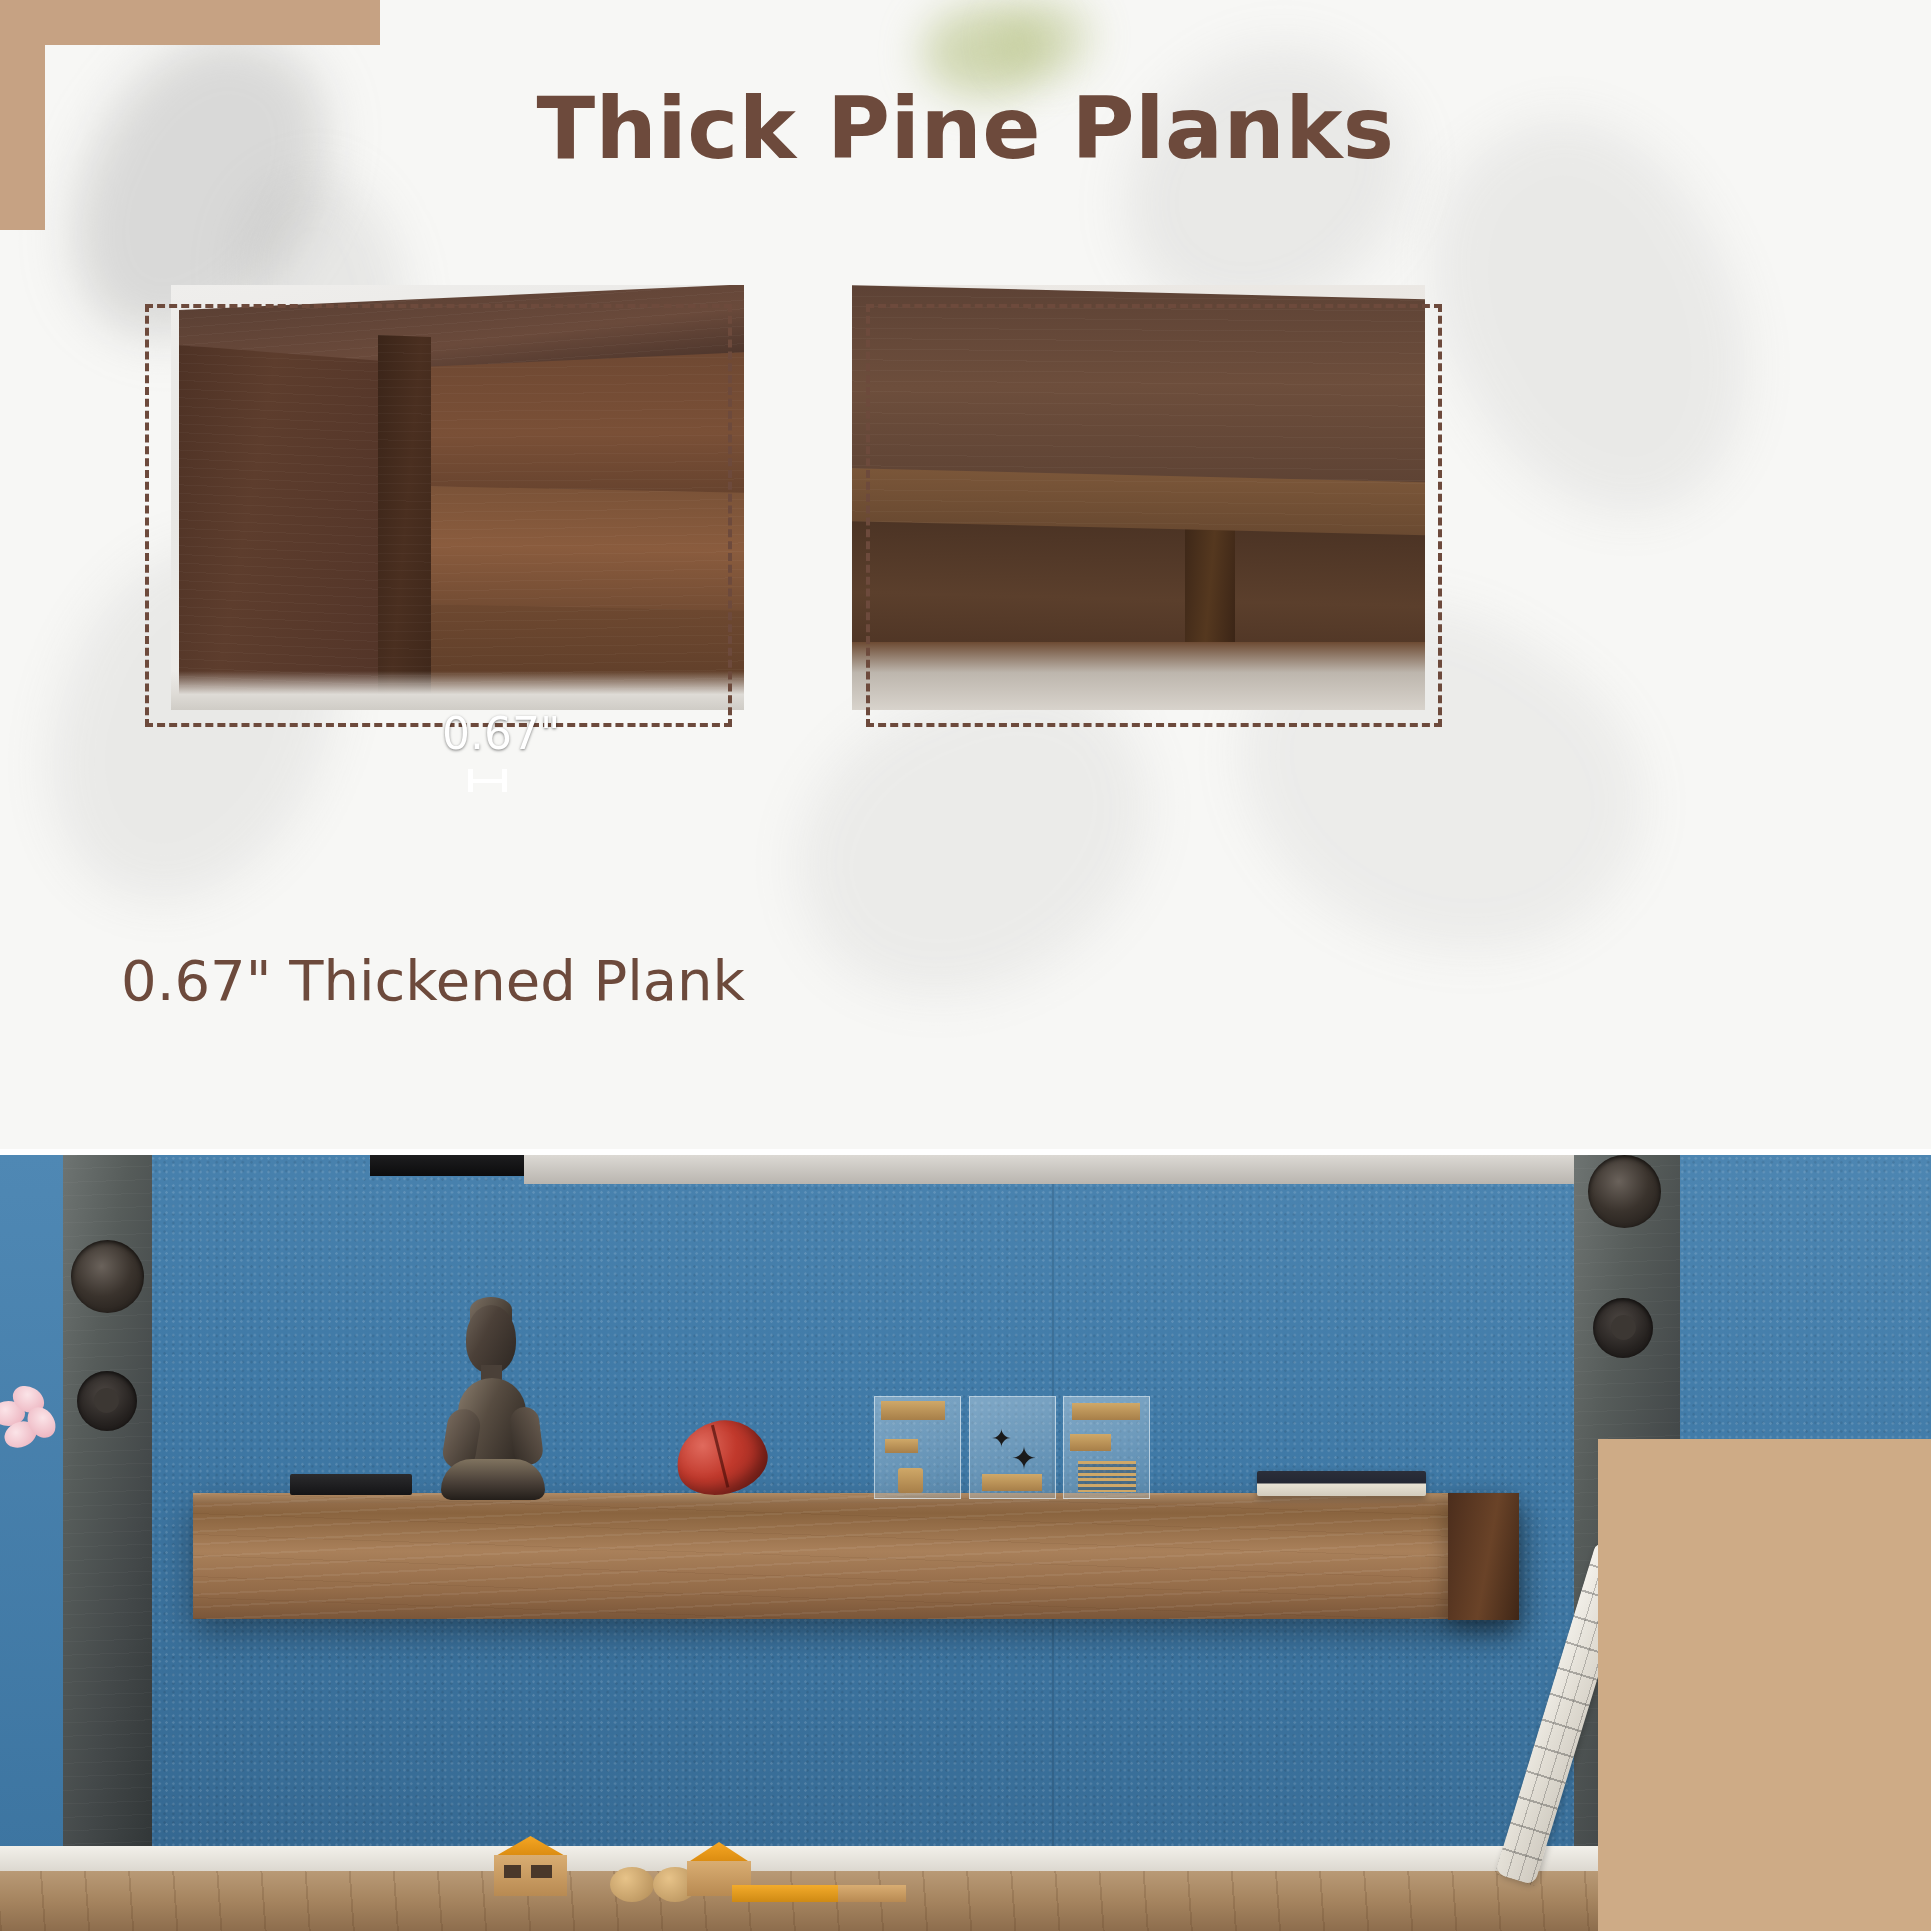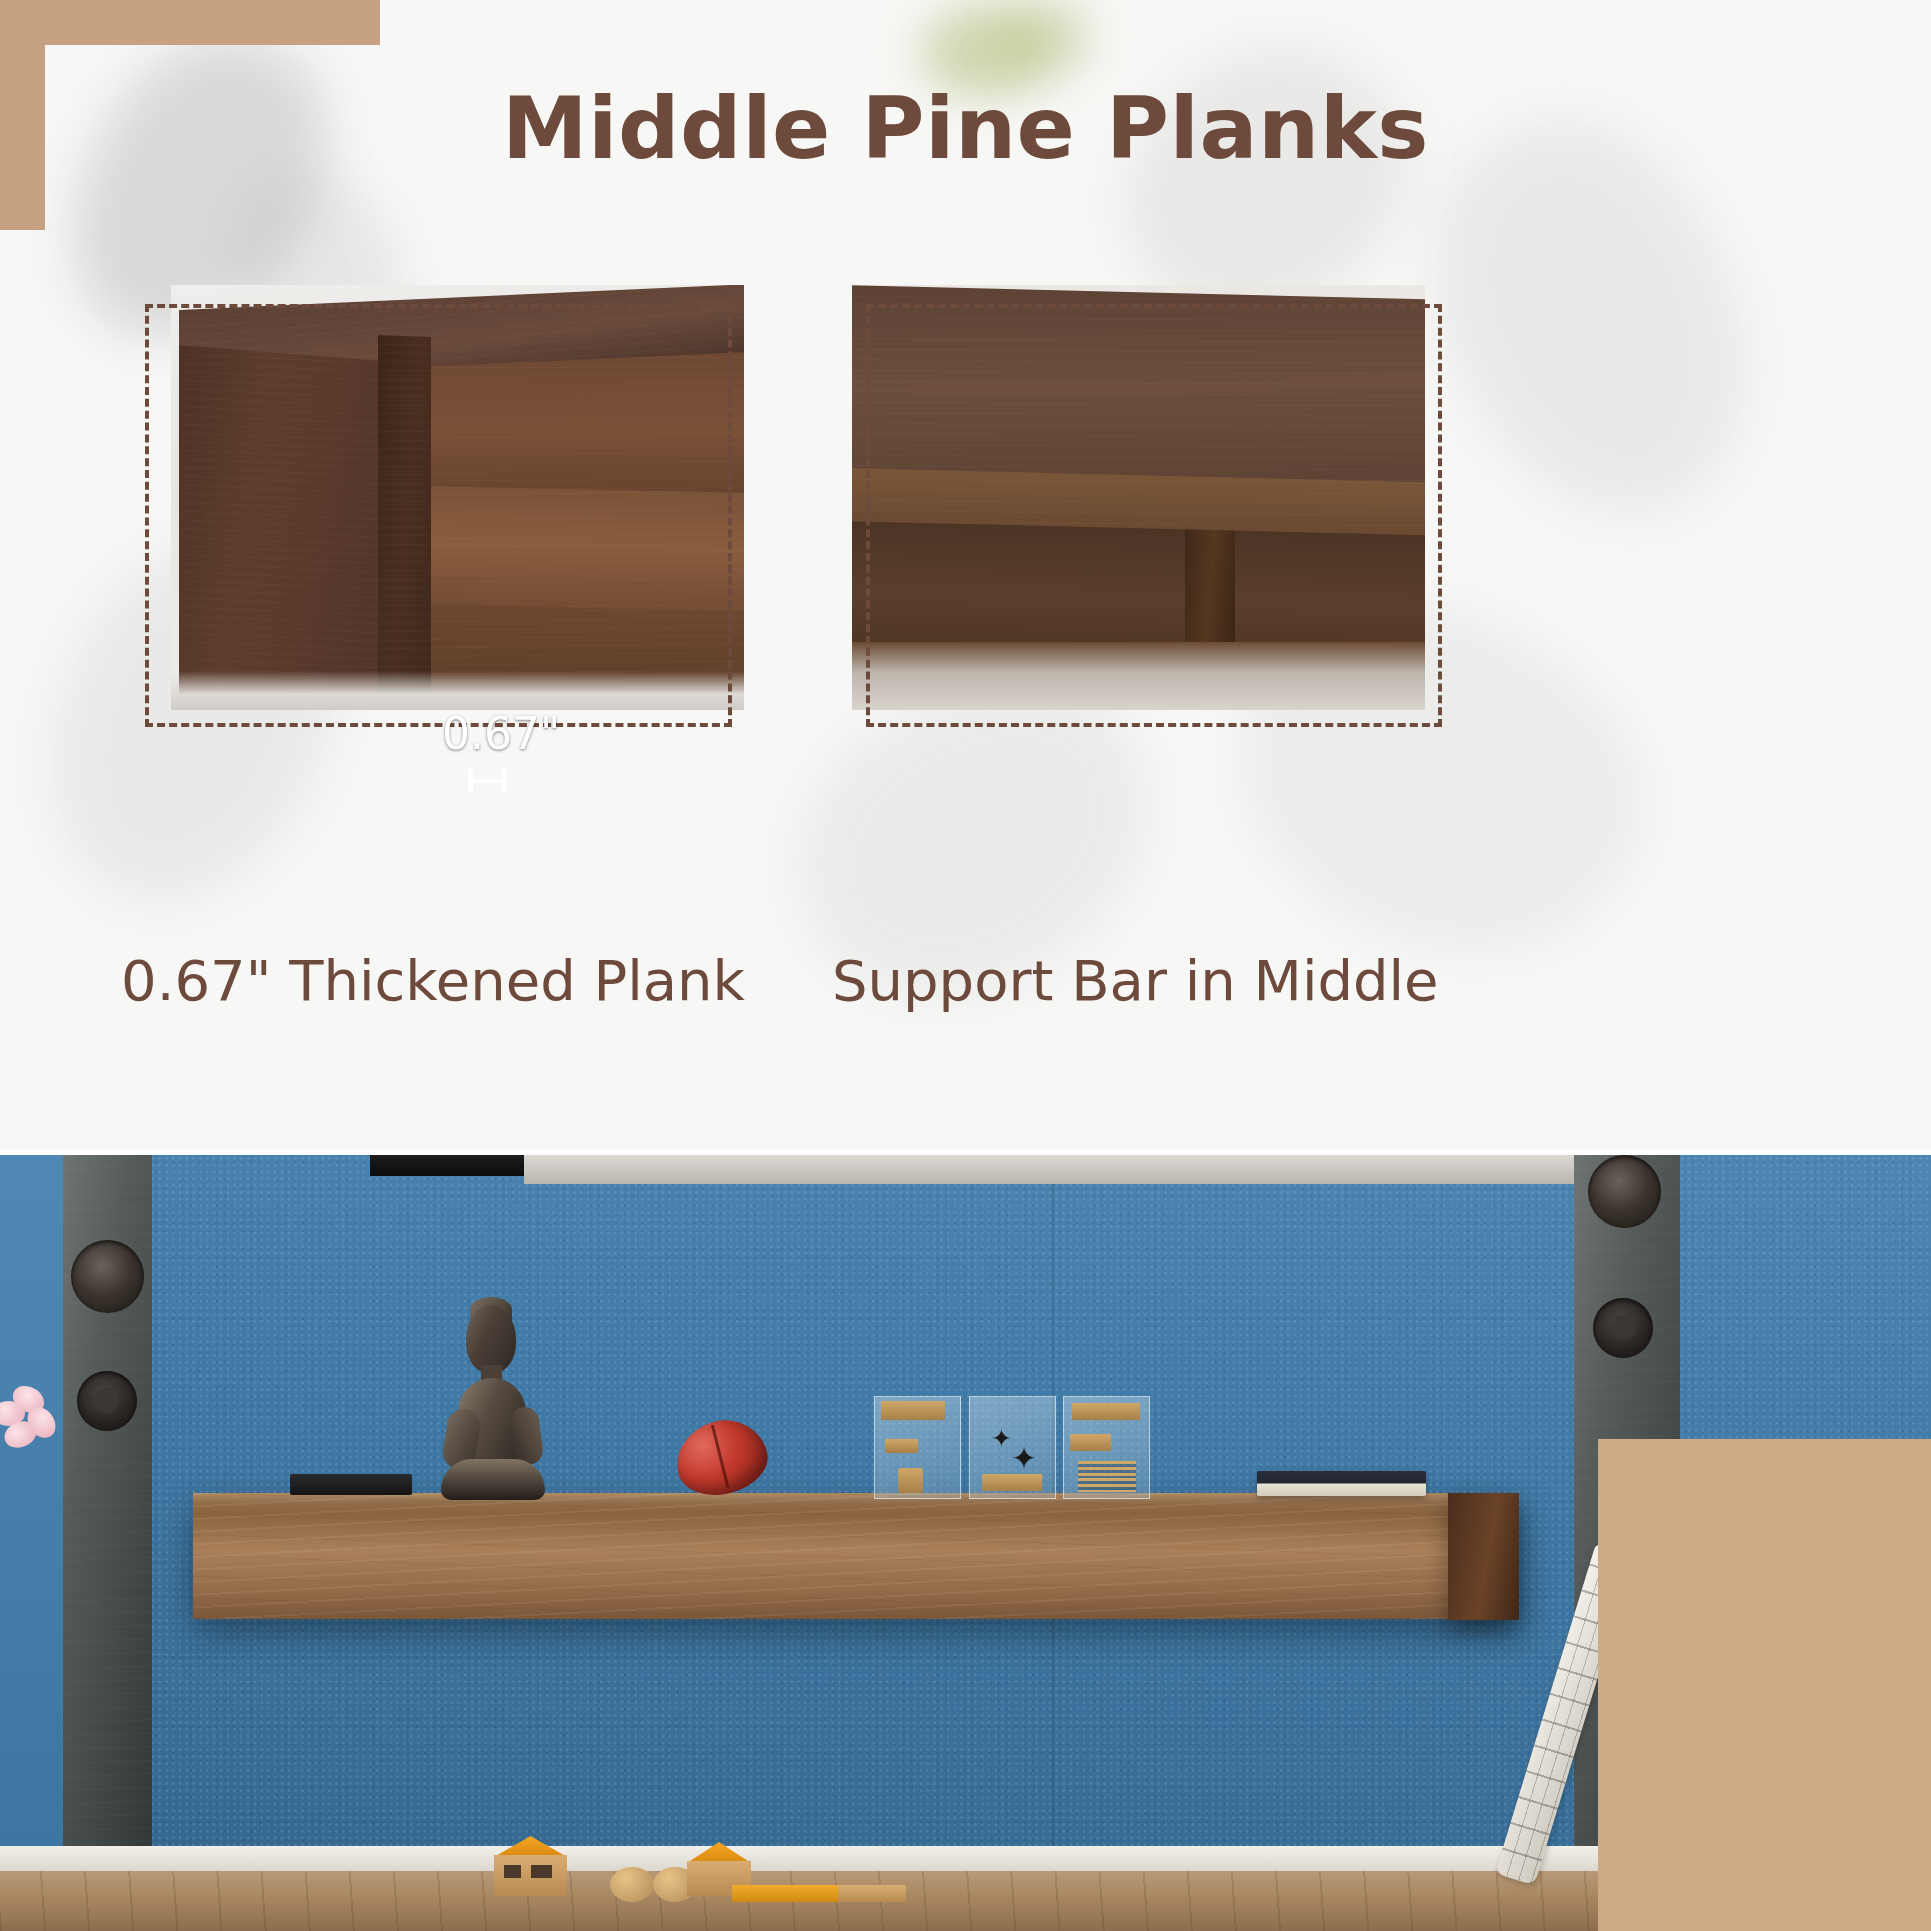--- a/index.html
+++ b/index.html
@@ -247,21 +247,21 @@
     <div class="leafshadow" style="left:1448px;top:116px;width:290px;height:406px;transform:rotate(-30deg);opacity:.45;"></div>
     <div class="leafshadow" style="left:58px;top:541px;width:270px;height:367px;transform:rotate(16deg);opacity:.45;"></div>
     <div class="leafshadow" style="left:792px;top:695px;width:367px;height:290px;transform:rotate(-22deg);opacity:.40;"></div>
     <div class="leafshadow" style="left:1236px;top:618px;width:406px;height:328px;transform:rotate(34deg);opacity:.38;"></div>
     <div class="leafgreen" style="left:922px;top:4.8px;width:126px;height:92px;"></div>
     <div class="leafgreen" style="left:999px;top:0px;width:92px;height:77px;opacity:.75;"></div>
 
     <div class="corner-tl-h"></div>
     <div class="corner-tl-v"></div>
 
-    <div class="title">Middle Pine Planks</div>
+    <div class="title">Thick Pine Planks</div>
 
     <div class="panel panel-left">
       <div class="photo lp-photo">
         <div class="lp-bg"></div>
         <div class="lp-inner">
             <div class="lp-grain"></div>
           </div>
         <div class="lp-cav">
             <div class="lp-grain"></div>
           </div>
@@ -300,21 +300,20 @@
           </div>
         <div class="rp-edge">
             <div class="rp-grain"></div>
           </div>
         <div class="rp-floor"></div>
       </div>
       <div class="dashbox" style="left:24px;top:29px;width:568px;height:415px;"></div>
     </div>
 
     <div class="caption cap-left">0.67" Thickened Plank</div>
-    <div class="caption cap-right">Support Bar in Middle</div>
   </div>
 
   <div class="divider"></div>
 
   <div class="bottom-section">
     <div class="wall"></div>
     <div class="wall-tex"></div>
     <div class="wall-left-panel"></div>
     <div class="wall-seam" style="left:145px;"></div>
     <div class="wall-seam" style="left:1052px;"></div>

